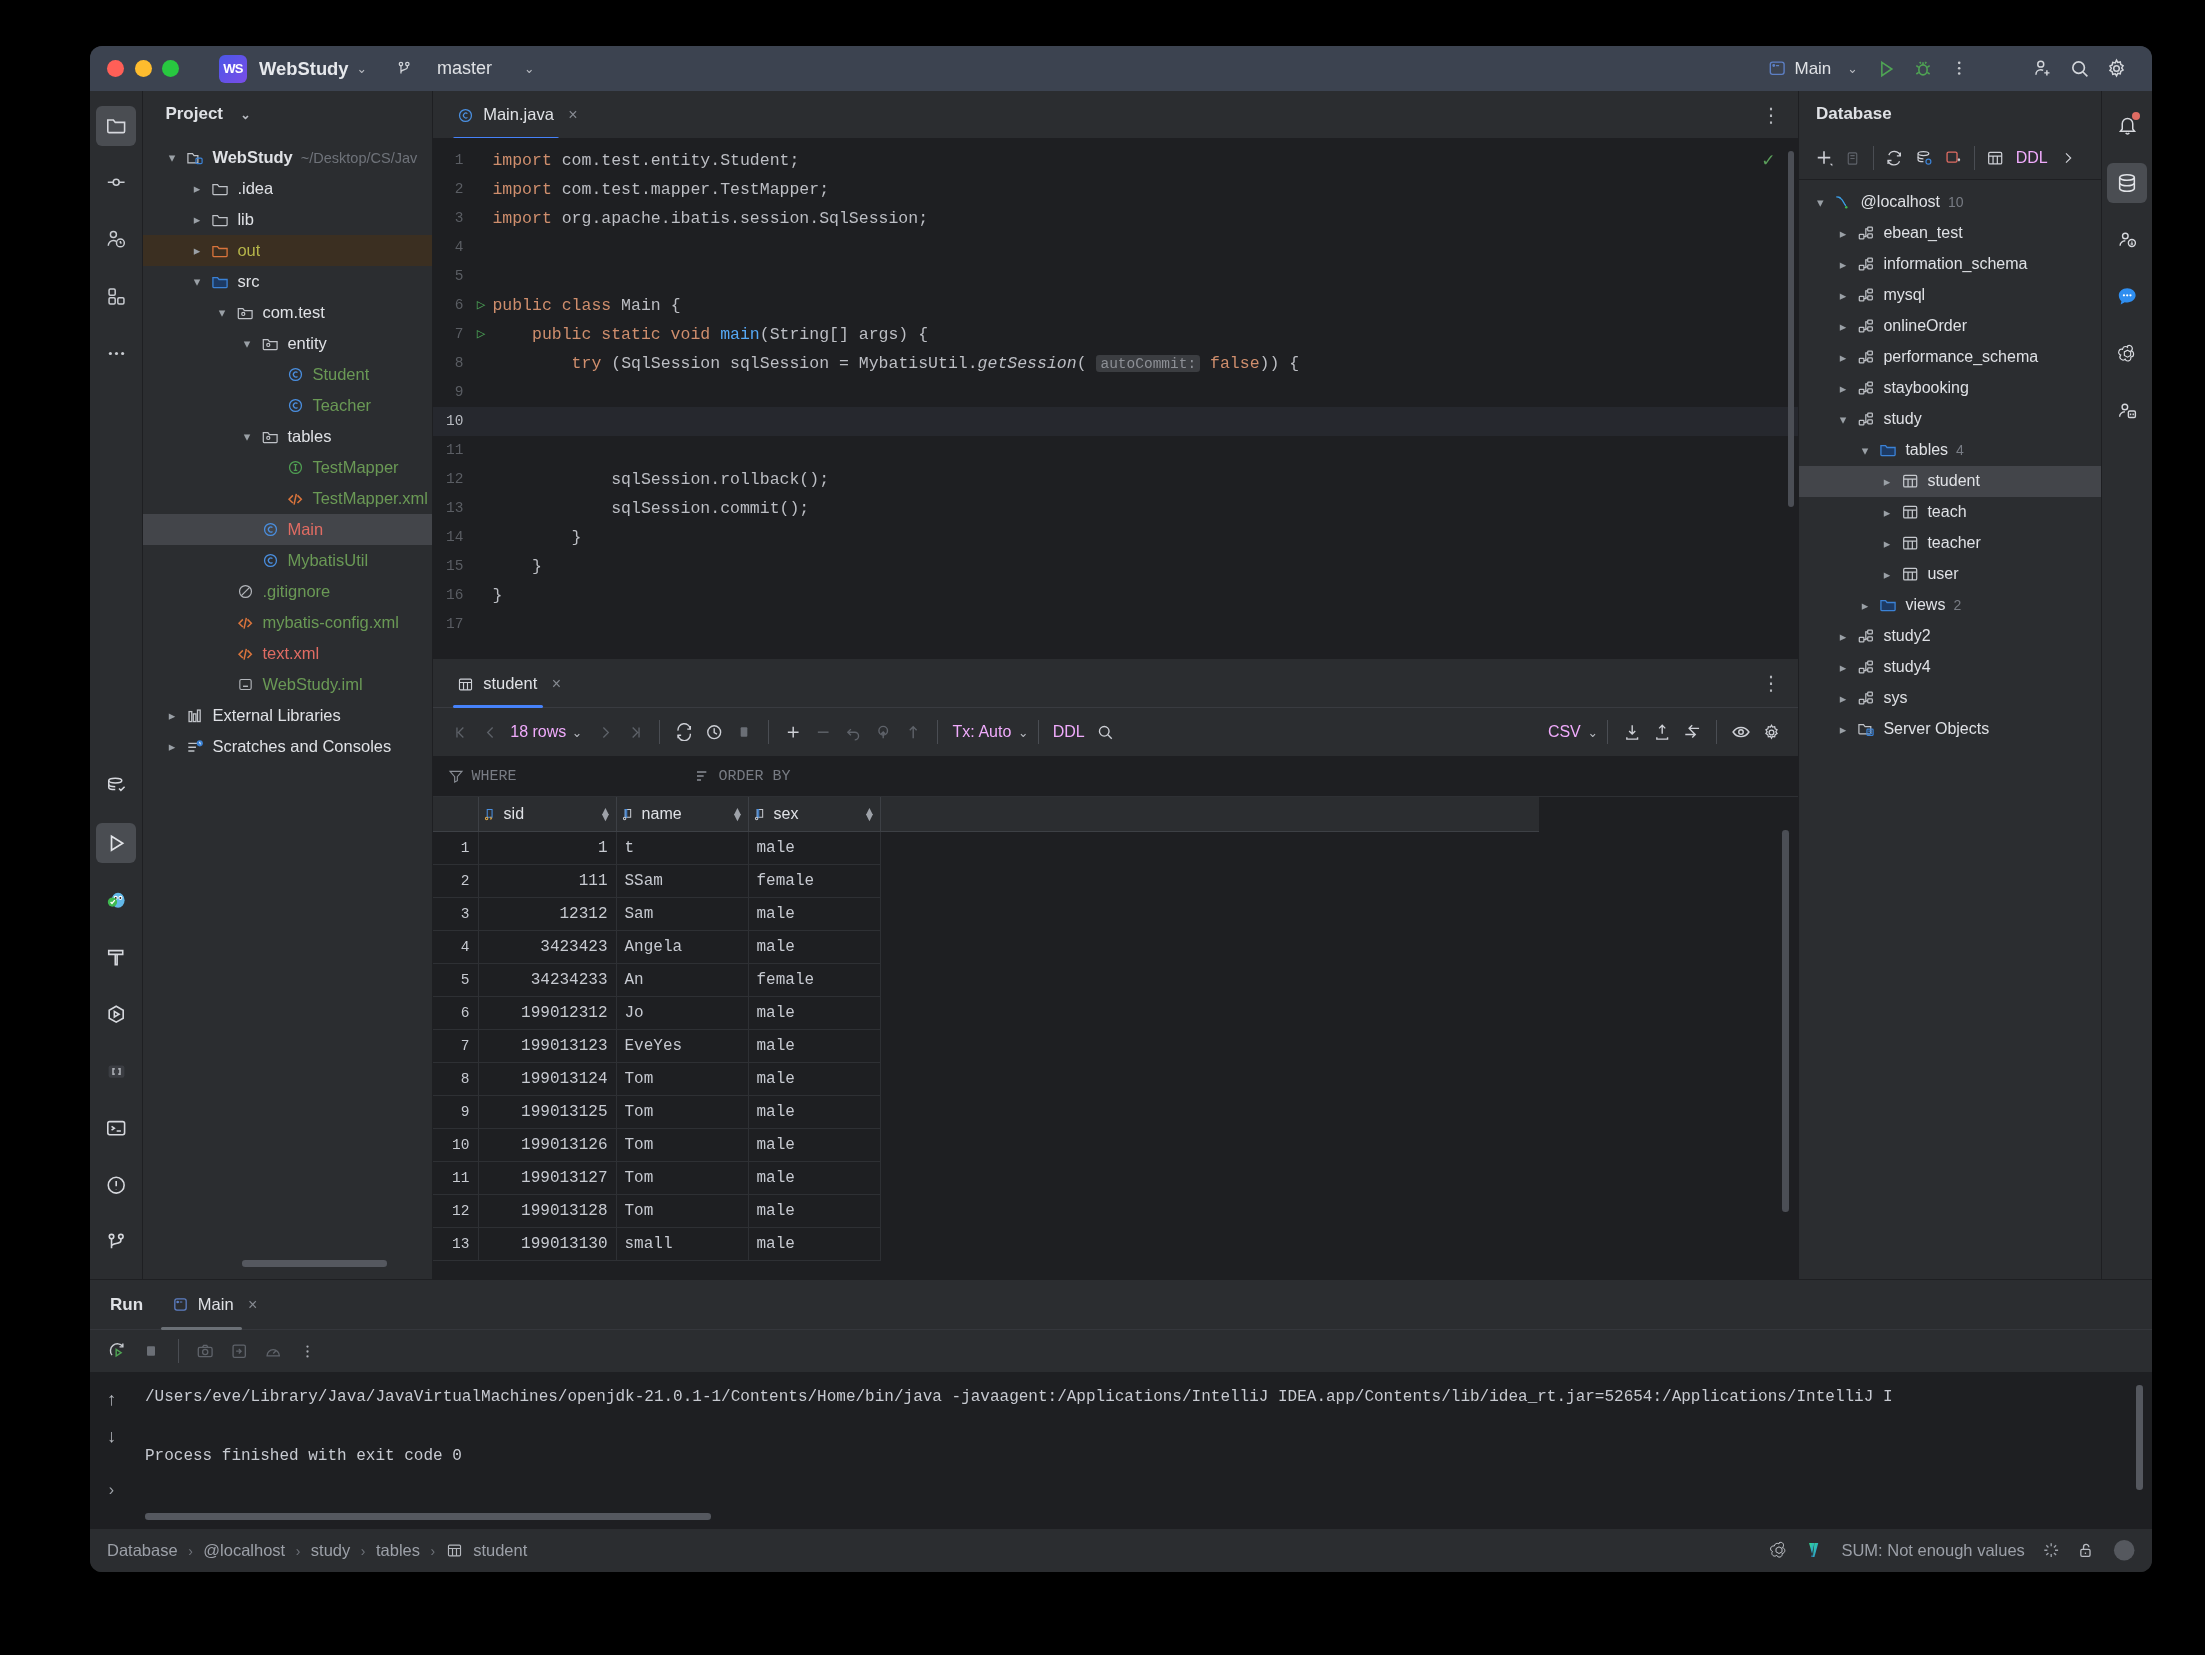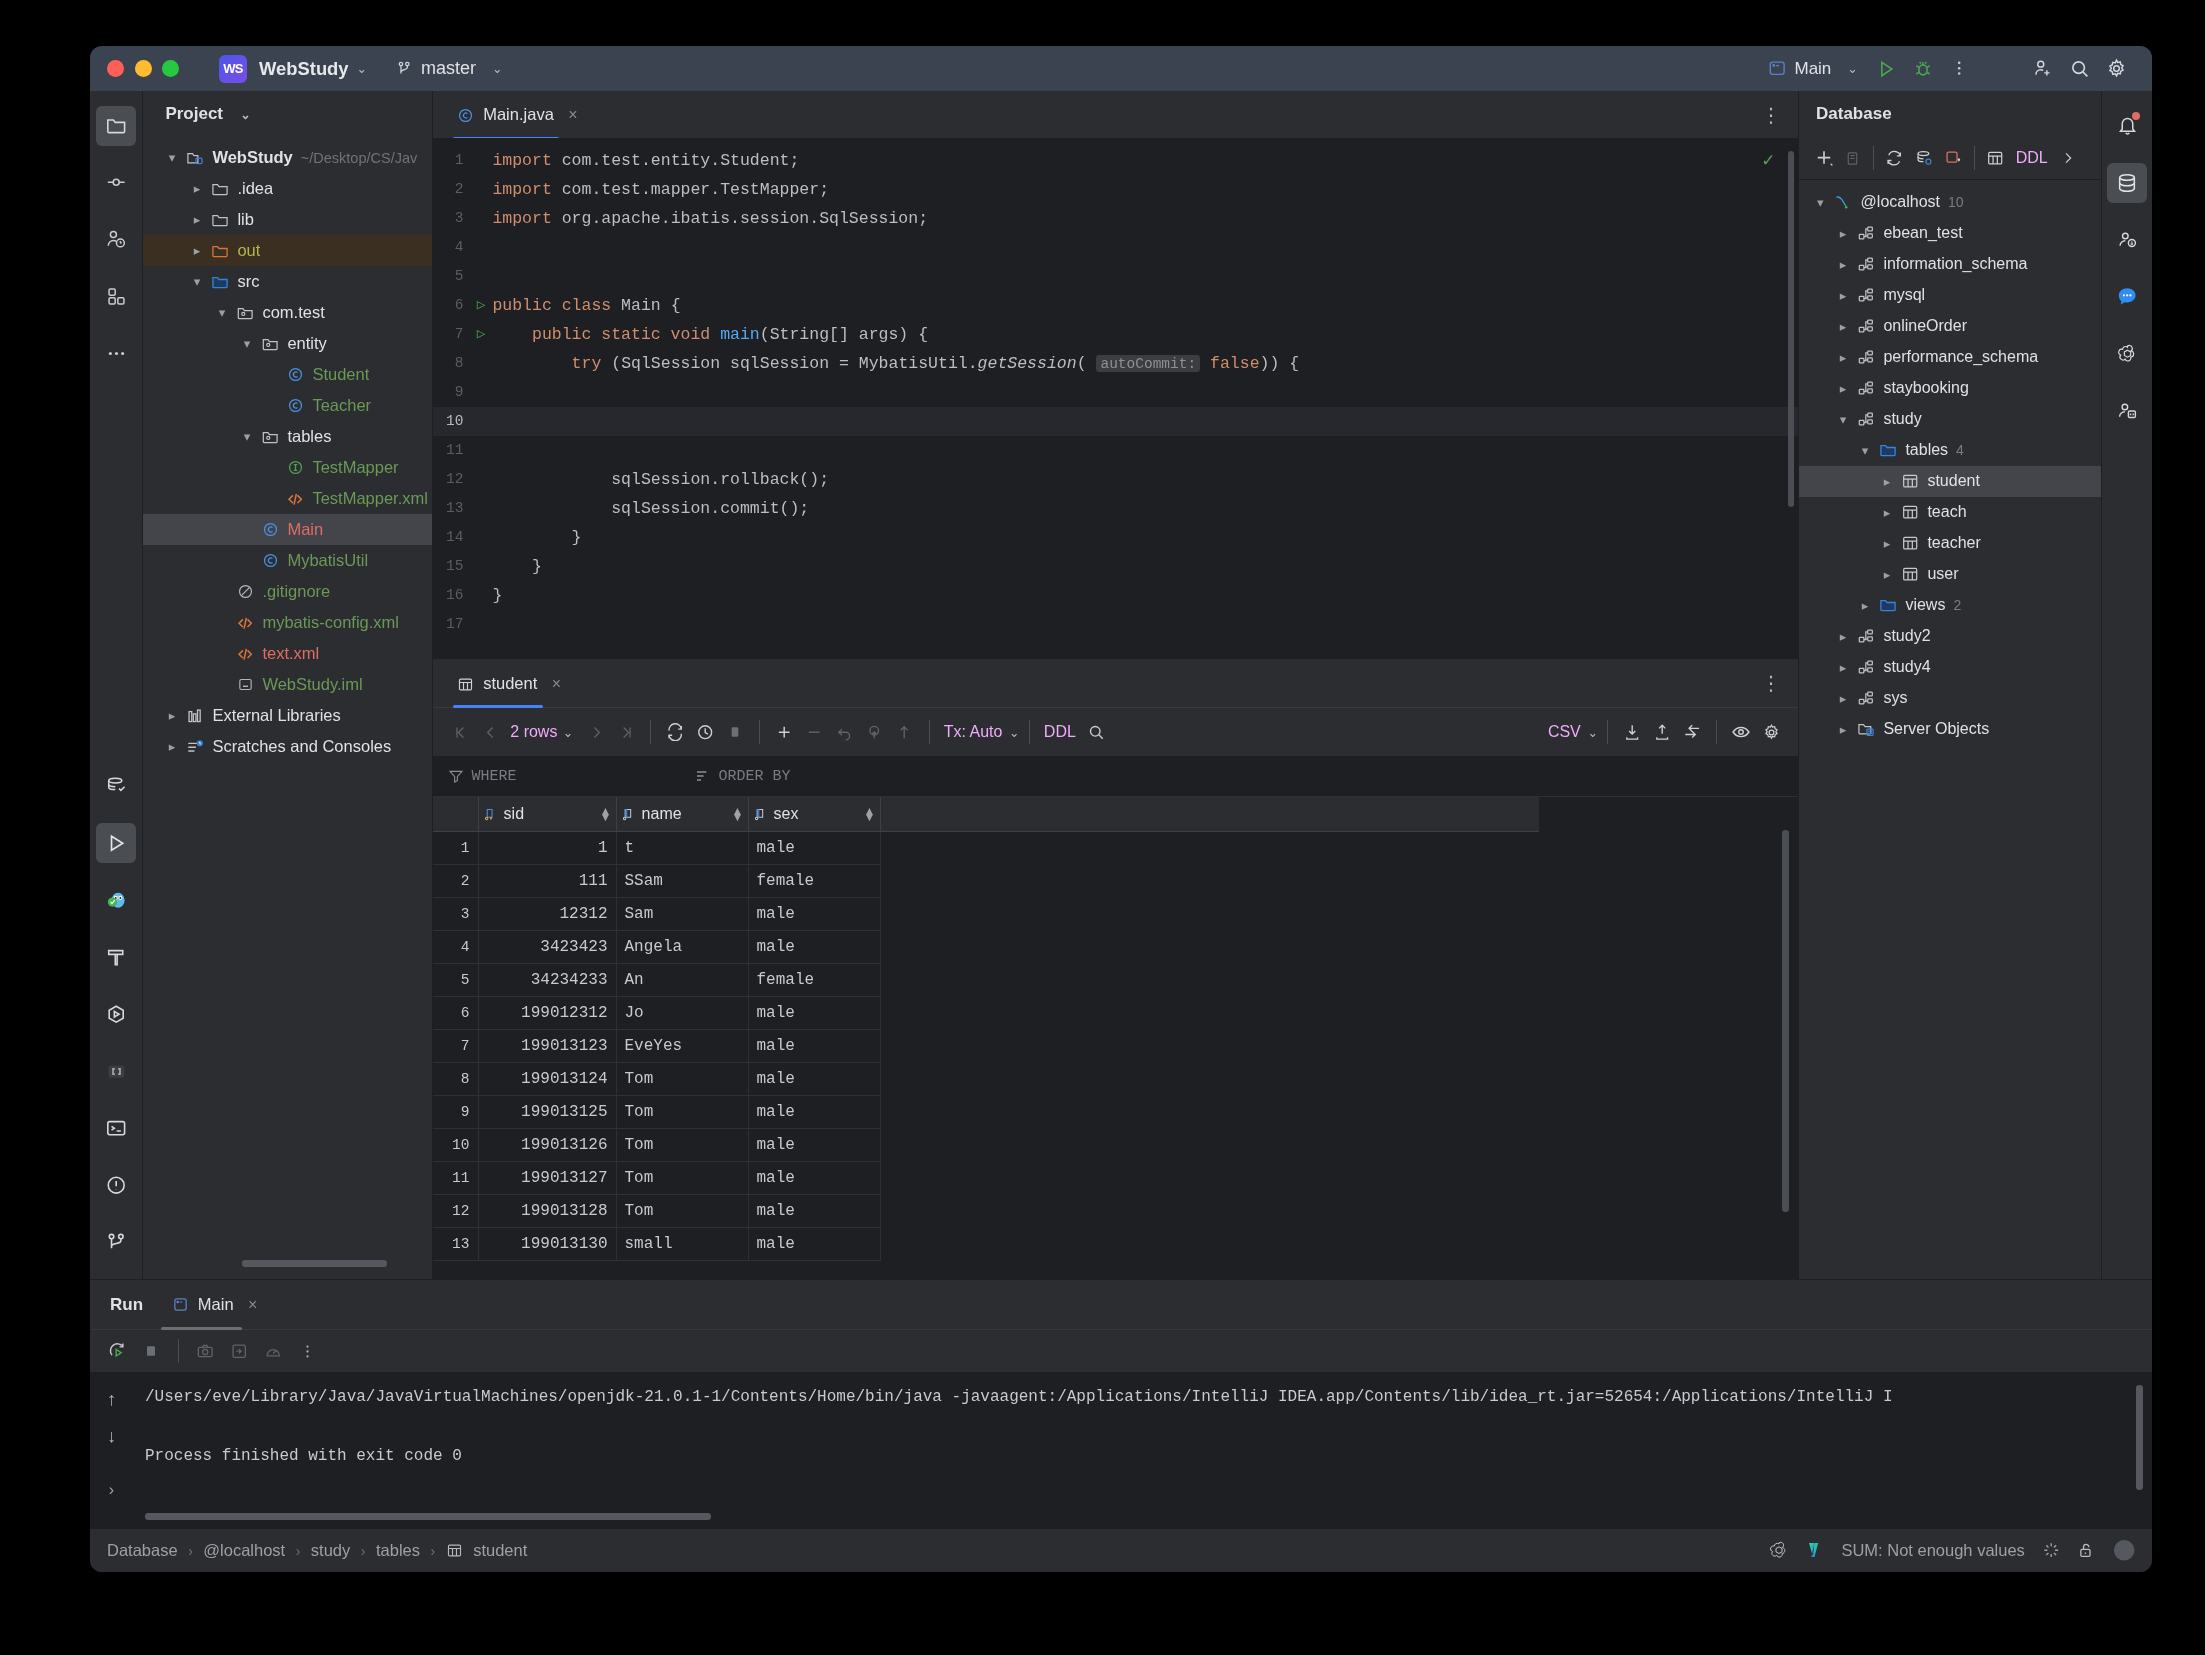--- a/index.html
+++ b/index.html
@@ -30,21 +30,21 @@
   .dot.r{background:#ff5f57;} .dot.y{background:#febc2e;} .dot.g{background:#28c840;}
   .proj-badge {
     width:28px;height:28px;border-radius:6px;
     background:linear-gradient(135deg,#4b57e8,#7a4de8);
     color:#fff;font-size:13px;font-weight:bold;
     display:flex;align-items:center;justify-content:center;
     margin-left:40px; letter-spacing:-0.7px;
   }
   .proj-name { color:#e6e8ec; font-size:18.4px; font-weight:600; margin-left:12px; }
   .chev { color:#b9bcc2; font-size:12.5px; margin-left:8px; }
-  .branch { display:flex;align-items:center;gap:8px;margin-left:29px;color:#dfe1e5;font-size:18px; }
+  .branch { display:flex;align-items:center;gap:24px;margin-left:29px;color:#dfe1e5;font-size:18px; }
   .tb-right { position:absolute; right:17px; top:0; height:45px; display:flex; align-items:center; gap:0px; }
   .runcfg {
     display:flex;align-items:center;gap:8px;color:#dfe1e5;font-size:17px;
     padding:4px 9.2px;border-radius:4.6px;
   }
   .tb-ico { width:37px;height:37px;display:flex;align-items:center;justify-content:center; }
 
   
   .bodyrow { flex:1; display:flex; min-height:0; }
 
@@ -738,21 +738,21 @@
         <div class="gt dis">
           <svg width="17" height="17" viewBox="0 0 24 24" fill="none" stroke="currentColor" stroke-width="1.8">
               <path d="M16 5l-7 7 7 7M7 5v14"></path>
             </svg>
         </div>
         <div class="gt dis">
           <svg width="17" height="17" viewBox="0 0 24 24" fill="none" stroke="currentColor" stroke-width="1.8">
               <path d="M15 5l-7 7 7 7"></path>
             </svg>
         </div>
-        <span class="gt-txt">2 rows</span>
+        <span class="gt-txt">18 rows</span>
         <span class="chev" style="margin-left:0;">⌄</span>
         <div class="gt dis" style="margin-left:8px;">
           <svg width="17" height="17" viewBox="0 0 24 24" fill="none" stroke="currentColor" stroke-width="1.8">
               <path d="M9 5l7 7-7 7"></path>
             </svg>
         </div>
         <div class="gt dis">
           <svg width="17" height="17" viewBox="0 0 24 24" fill="none" stroke="currentColor" stroke-width="1.8">
               <path d="M8 5l7 7-7 7M17 5v14"></path>
             </svg>

